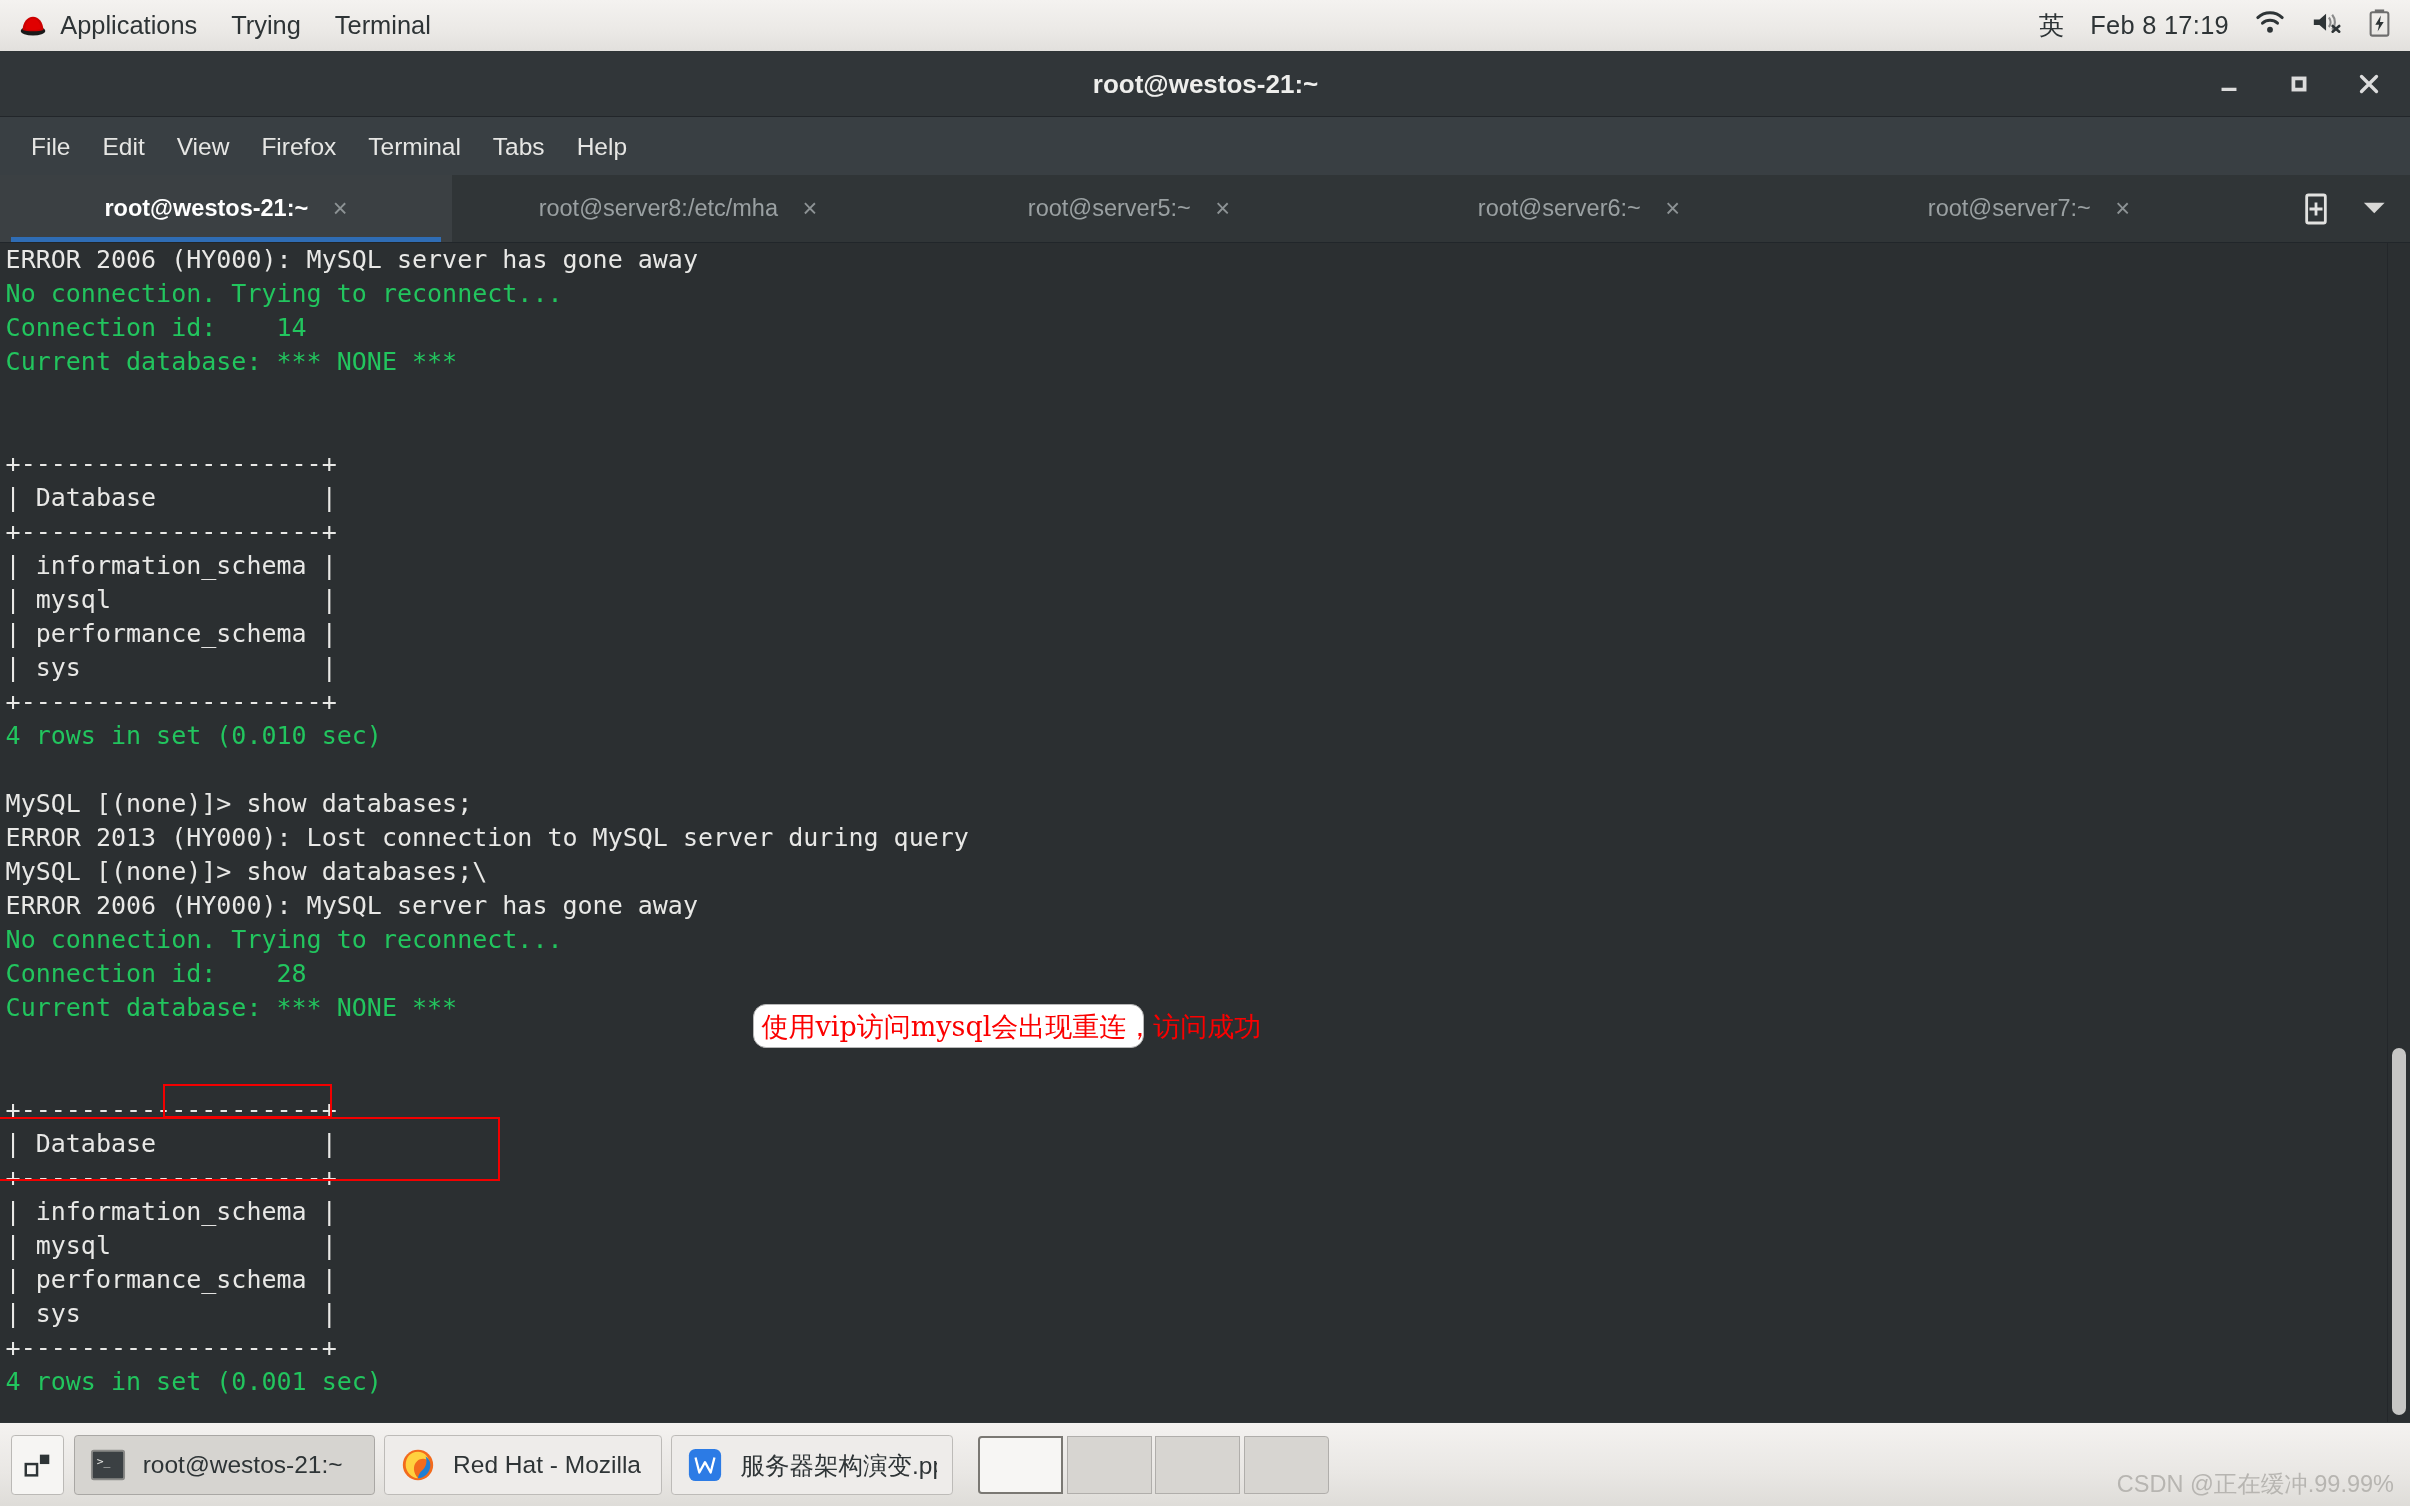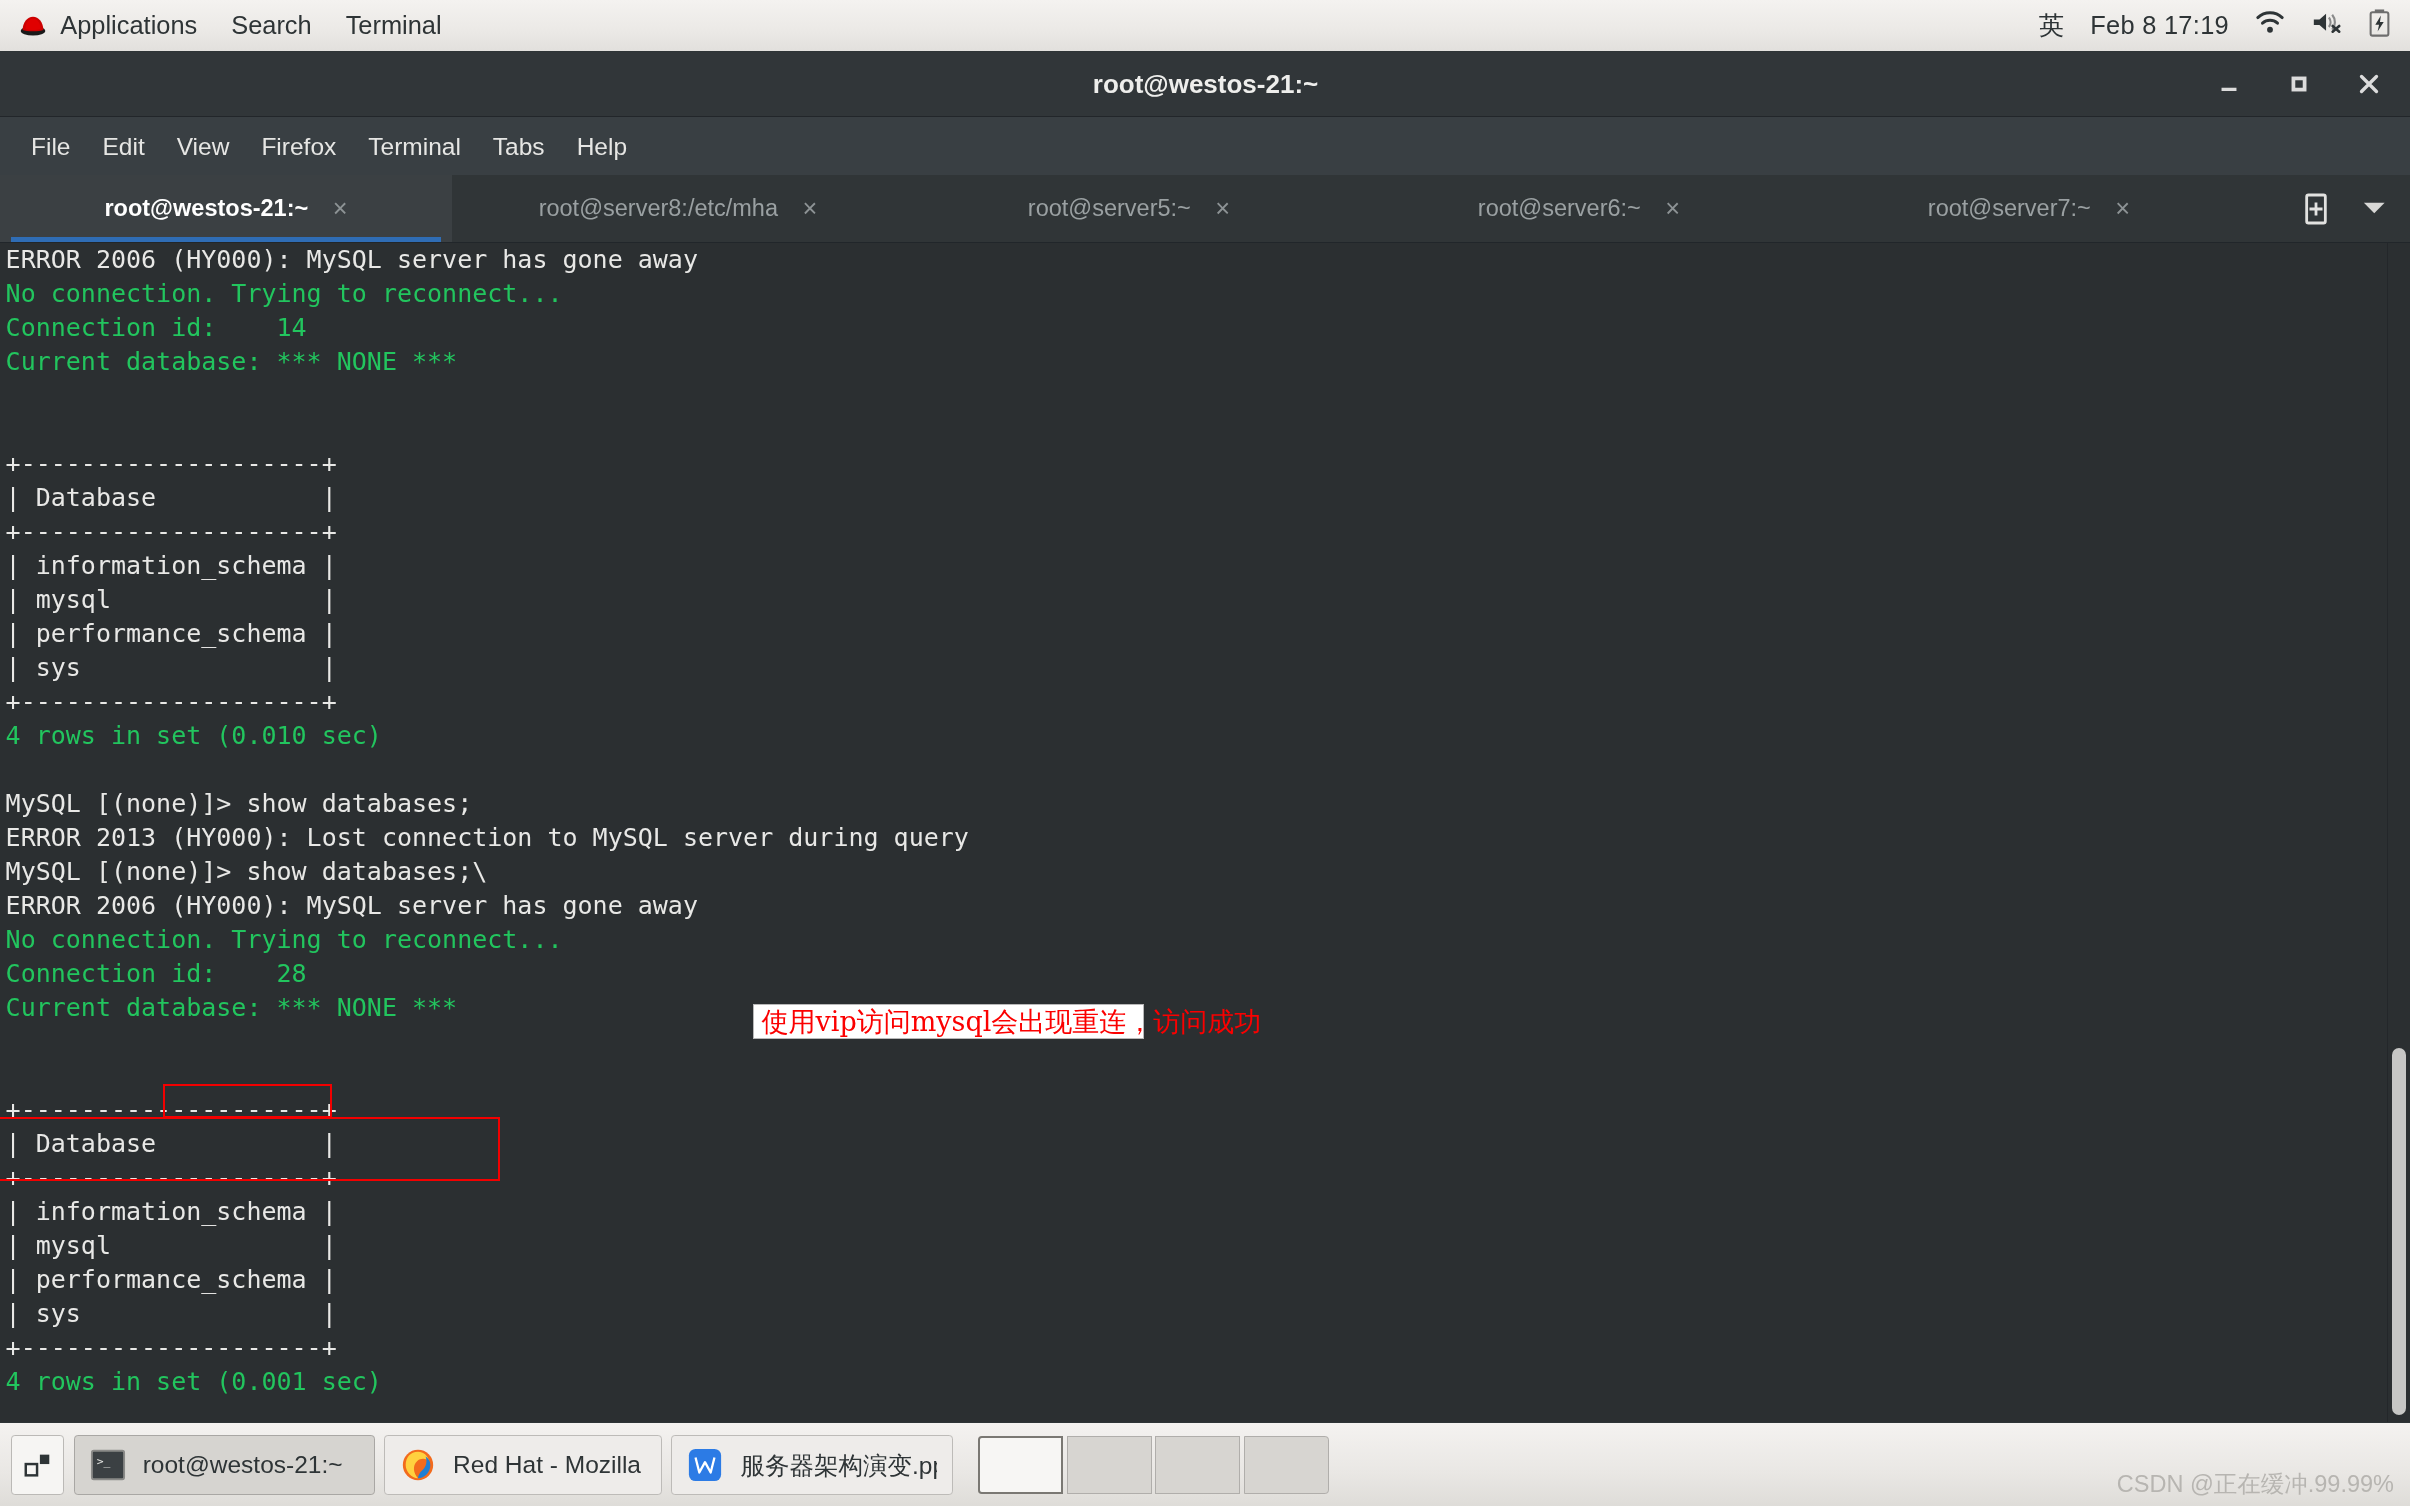--- a/index.html
+++ b/index.html
@@ -212,21 +212,21 @@
     <span id="redhat-logo">
       <svg width="32" height="24.5" viewBox="0 0 34 26">
         <ellipse cx="17" cy="19" rx="13" ry="5" fill="#1a1a1a"></ellipse>
         <path d="M6 18 C6 10 11 4 17 4 C23 4 28 10 28 18 C24 20 10 20 6 18 Z" fill="#cc0000"></path>
         <path d="M9 17 C9 11 12 6 17 6 C22 6 25 11 25 17 C21 18.5 13 18.5 9 17 Z" fill="#e00000"></path>
       </svg>
     </span>
     <span>Applications</span>
   </div>
   <div class="panel-menu">
-    <span>Search</span>
+    <span>Trying</span>
   </div>
   <div class="panel-menu">
     <span>Terminal</span>
   </div>
 
   <div id="top-right">
     <span id="ime-indicator">英</span>
     <span id="clock">Feb 8  17:19</span>
     <span>
       <svg width="30" height="24.5" viewBox="0 0 32 26">
@@ -356,21 +356,21 @@
 <span>| performance_schema |</span>
 <span>| sys                |</span>
 <span>+--------------------+</span>
 <span class="b">4 rows in set (0.001 sec)</span>
 <span></span>
 </div>
 
     <div class="annot-box" style="left:163px; top:841px; width:169px; height:34px;"></div>
     <div class="annot-box" style="left:-2.8px; top:874px; width:503px; height:64px;"></div>
 
-    <div id="callout-box" style="left:753px; top:761px; width:391px; height:35px;">
+    <div id="callout-box" style="left:753px; top:761px; width:391px; height:44px;border-radius:13px;">
       <span id="callout-text">使用vip访问mysql会出现重连，访问成功</span>
     </div>
 
     <div id="term-scrollbar">
       <div id="term-scroll-thumb" style="top:805px; height:367px;"></div>
     </div>
   </div>
 </div>
 
 <div id="taskbar">

